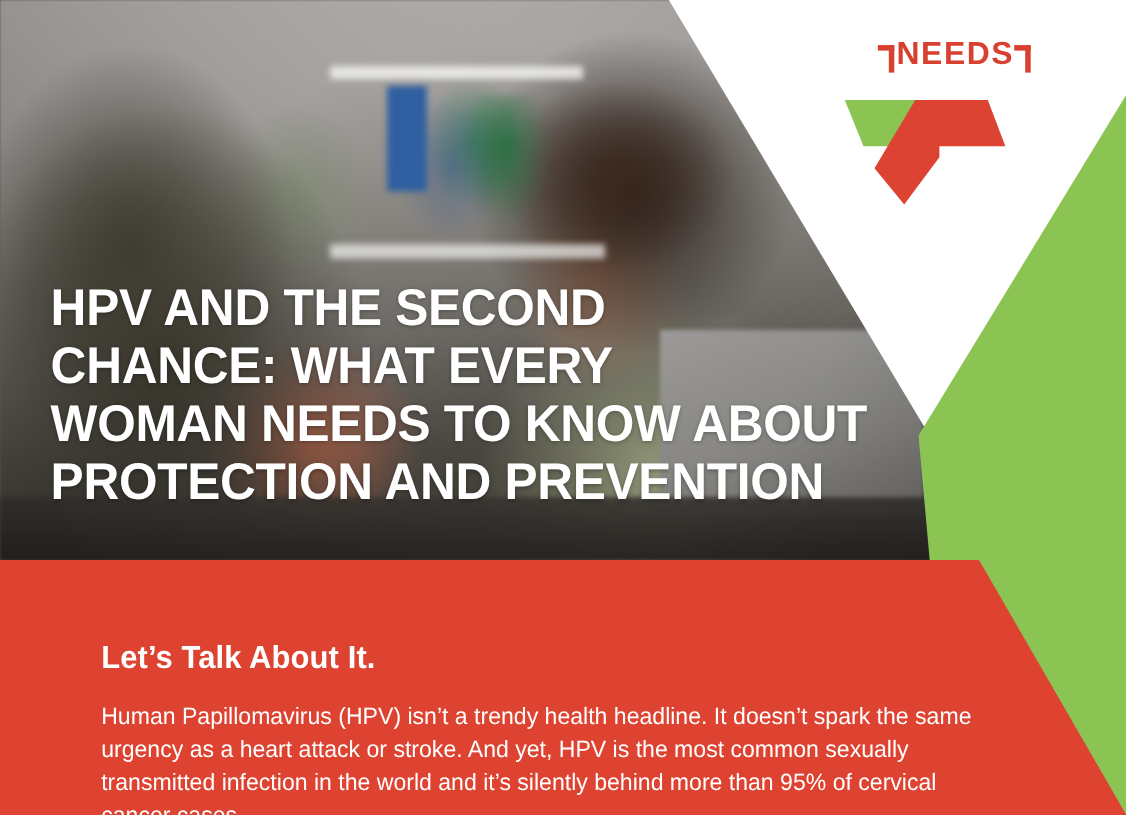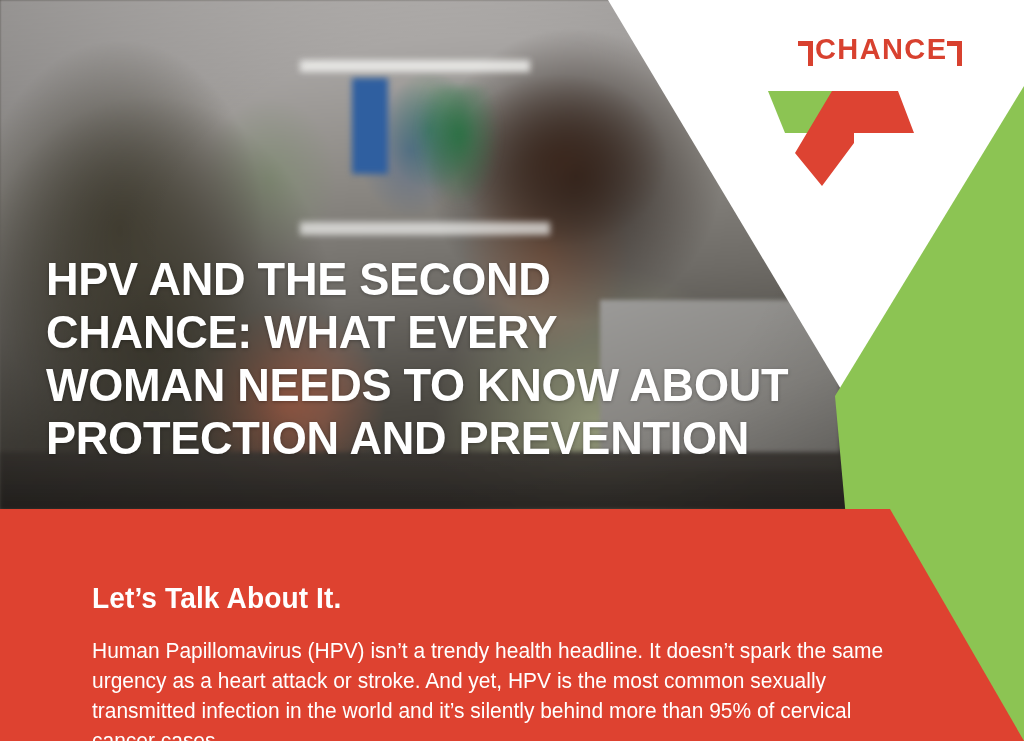--- a/index.html
+++ b/index.html
@@ -172,21 +172,21 @@
   <div class="white-wedge"></div>
 
   <div class="green-wedge"></div>
 
   <div class="logo">
     <div class="wordmark">
       <span class="flagT">
         <span class="bar"></span>
           <span class="stem"></span>
       </span>
-      <span class="mid">CHANCE</span>
+      <span class="mid">NEEDS</span>
       <span class="flagT">
         <span class="bar"></span>
           <span class="stem"></span>
       </span>
     </div>
 
     <svg class="logo-mark" viewBox="0 0 160 110">
       <polygon points="6,10 80,10 63,52 23,52" fill="#8cc453"></polygon>
       <polygon points="70,10 136,10 152,52 92,52 92,62 60,105 33,72" fill="#dd4332"></polygon>
     </svg>

